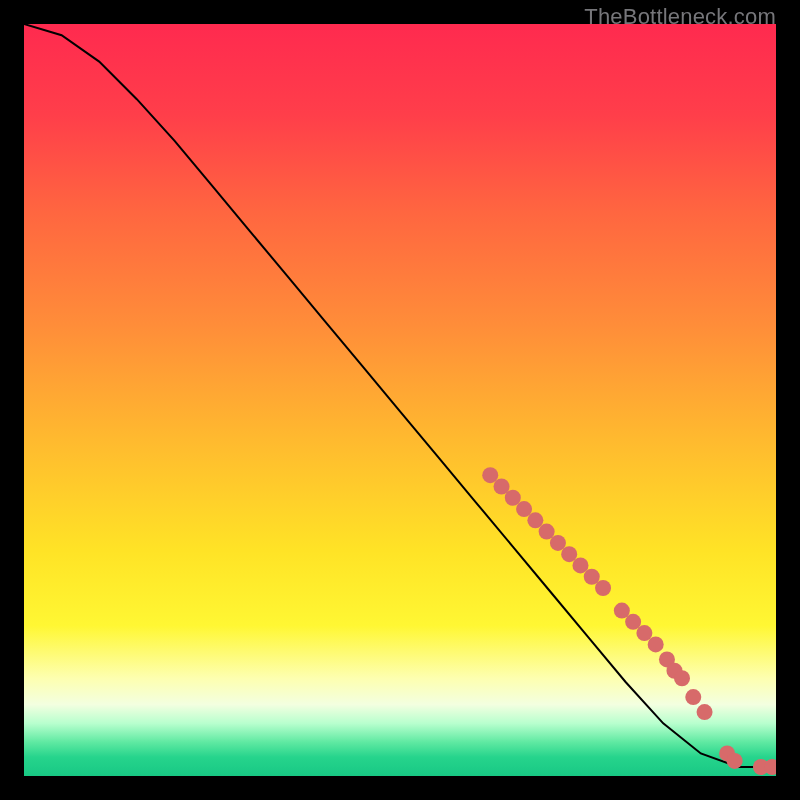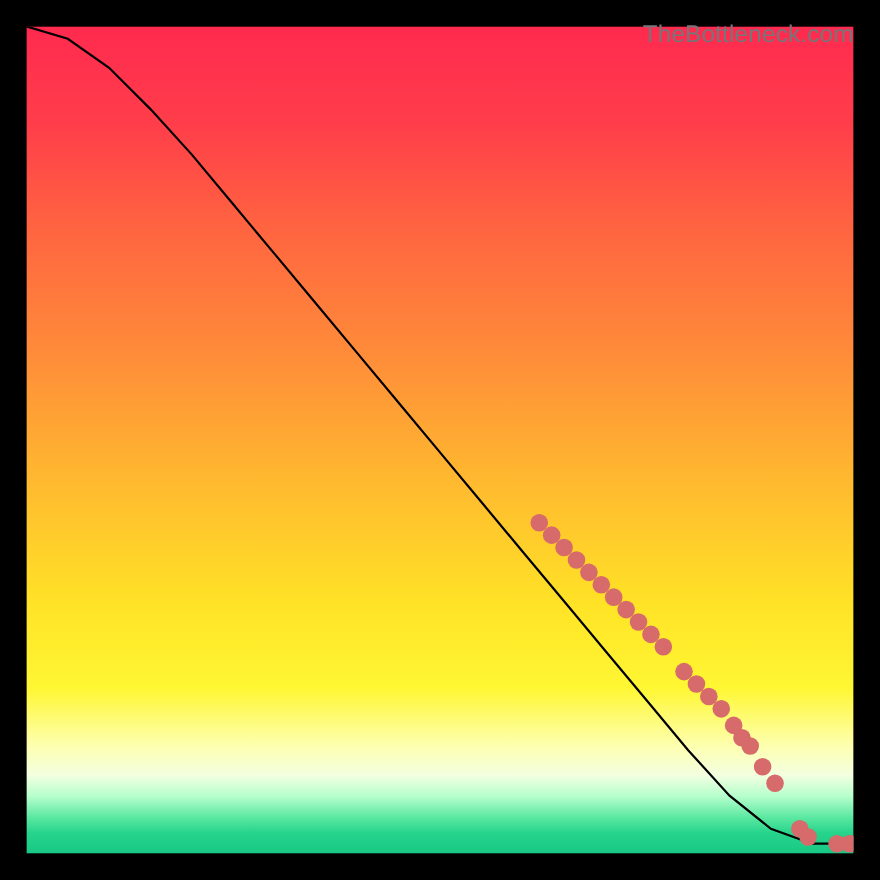--- a/index.html
+++ b/index.html
@@ -27,21 +27,21 @@
   }
   .chart-svg {
     position: absolute;
     left: 0;
     top: 0;
     width: 752px;
     height: 752px;
   }
   .watermark {
     position: absolute;
-    top: 18px;
+    top: 4px;
     right: 24px;
     font-size: 22px;
     font-weight: 500;
     color: #76767a;
     letter-spacing: 0.2px;
   }
 </style>
 </head>
 <body>
 

